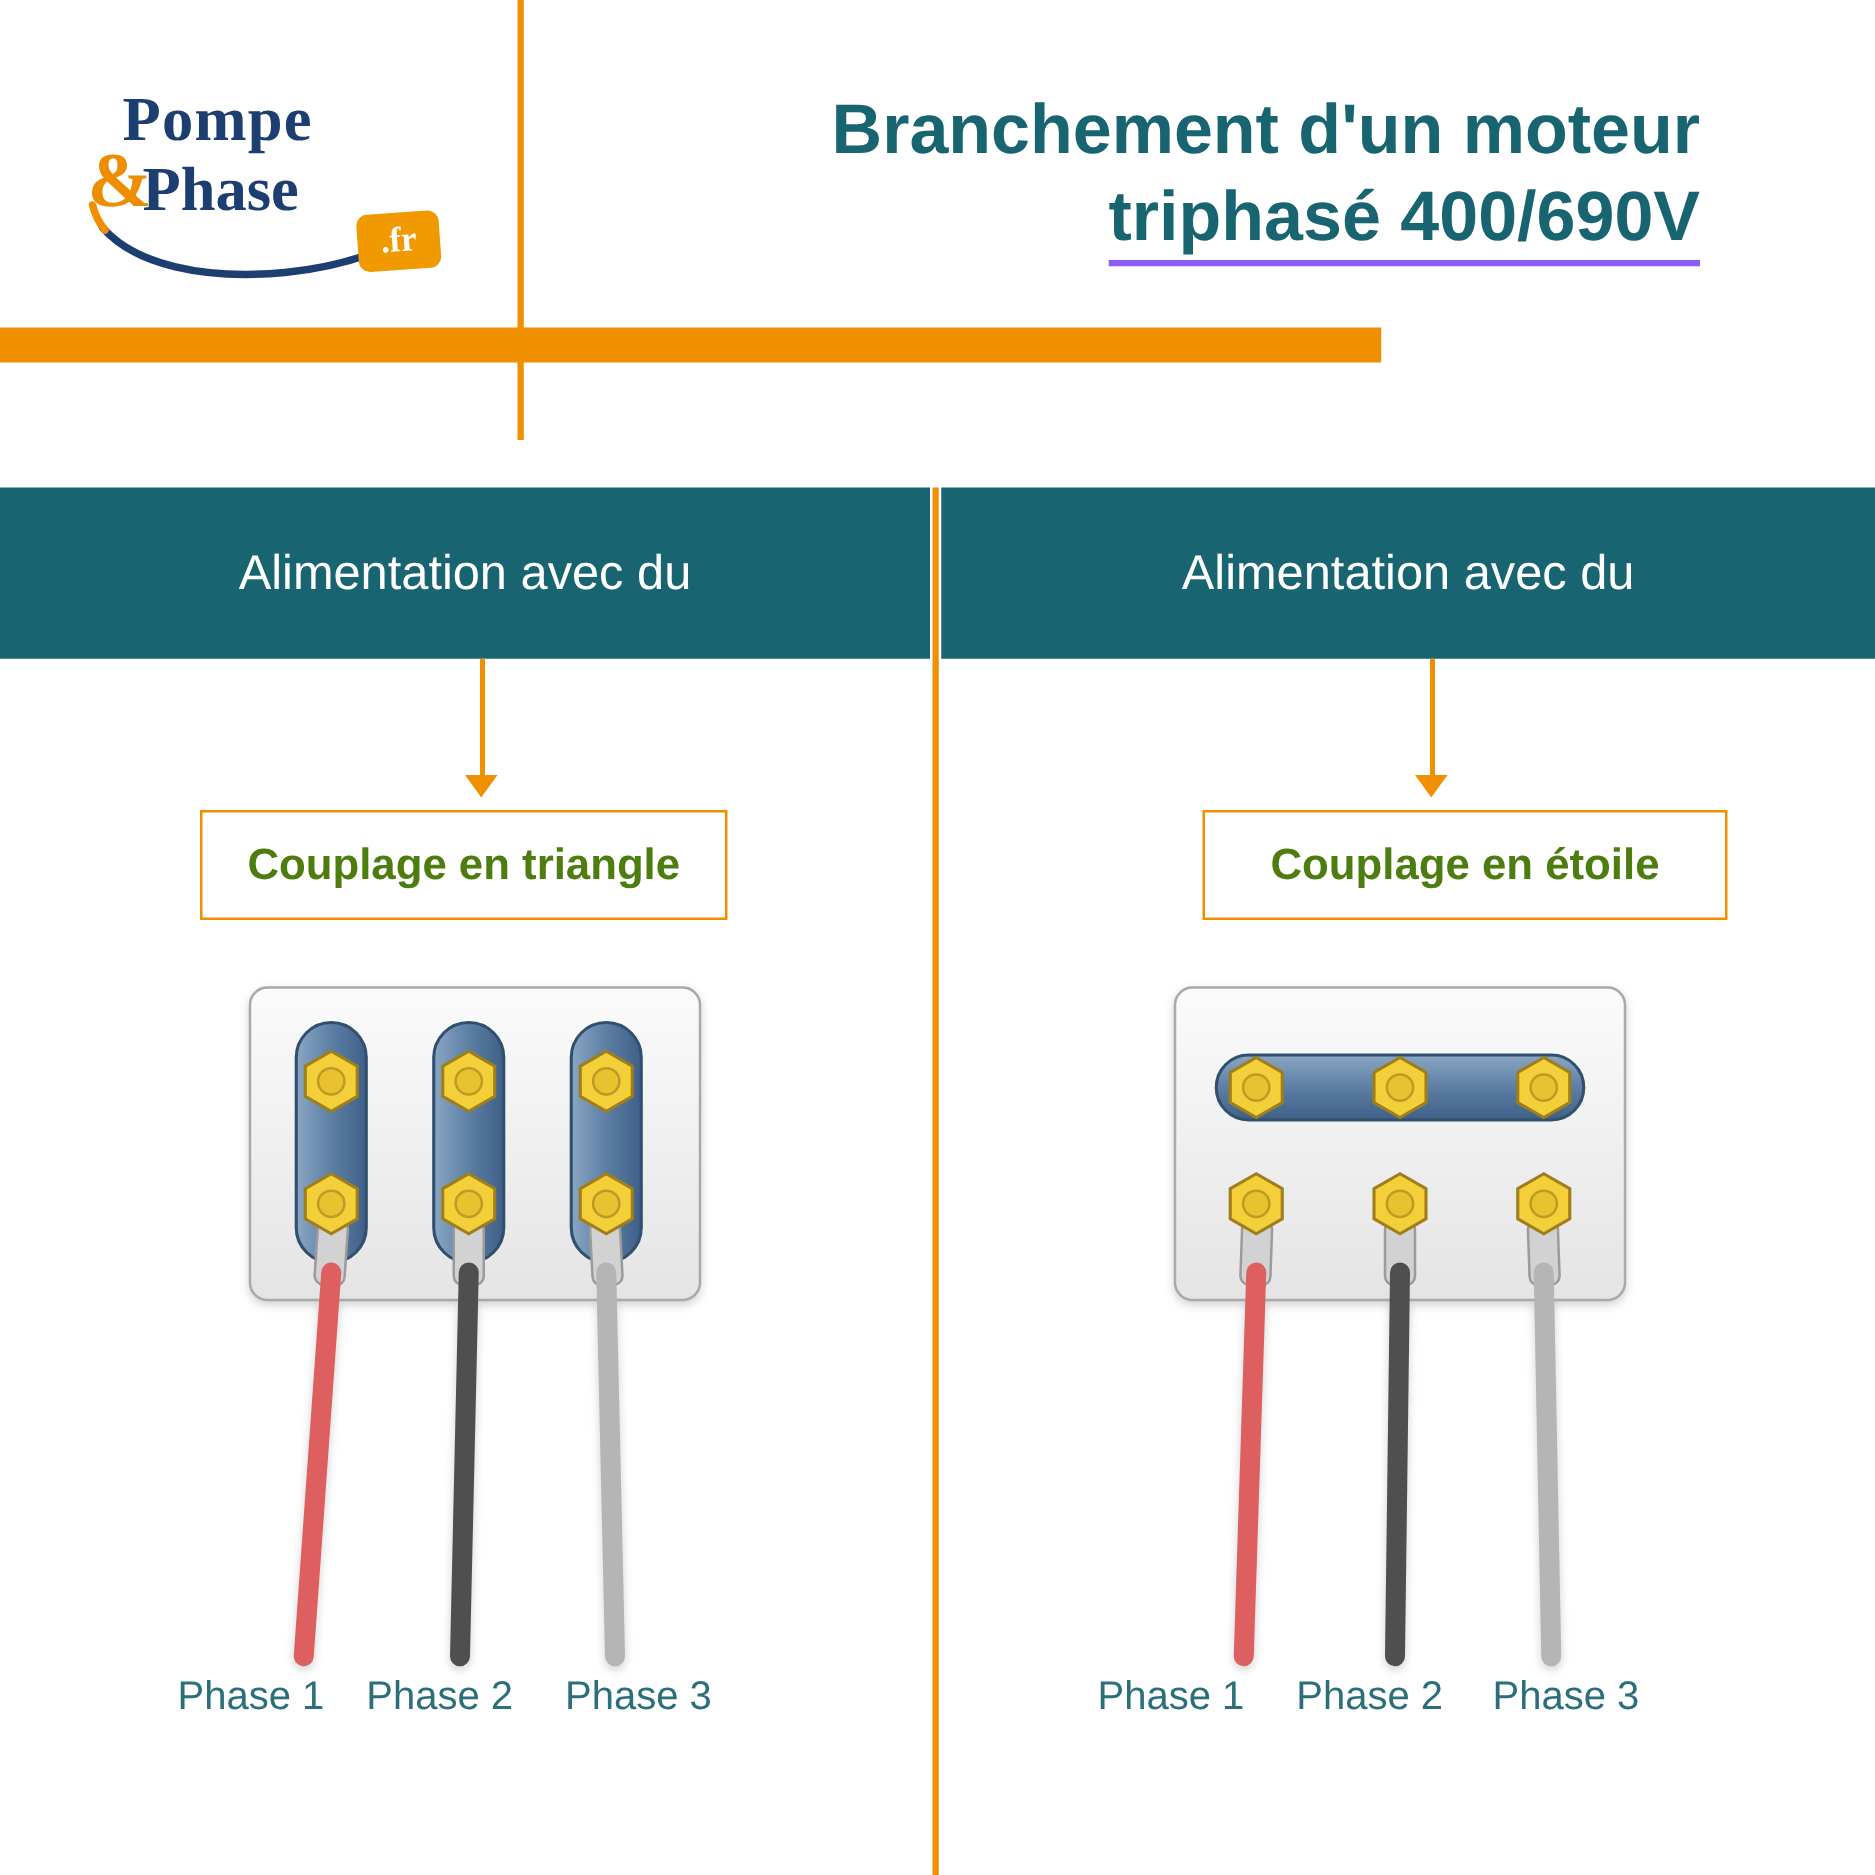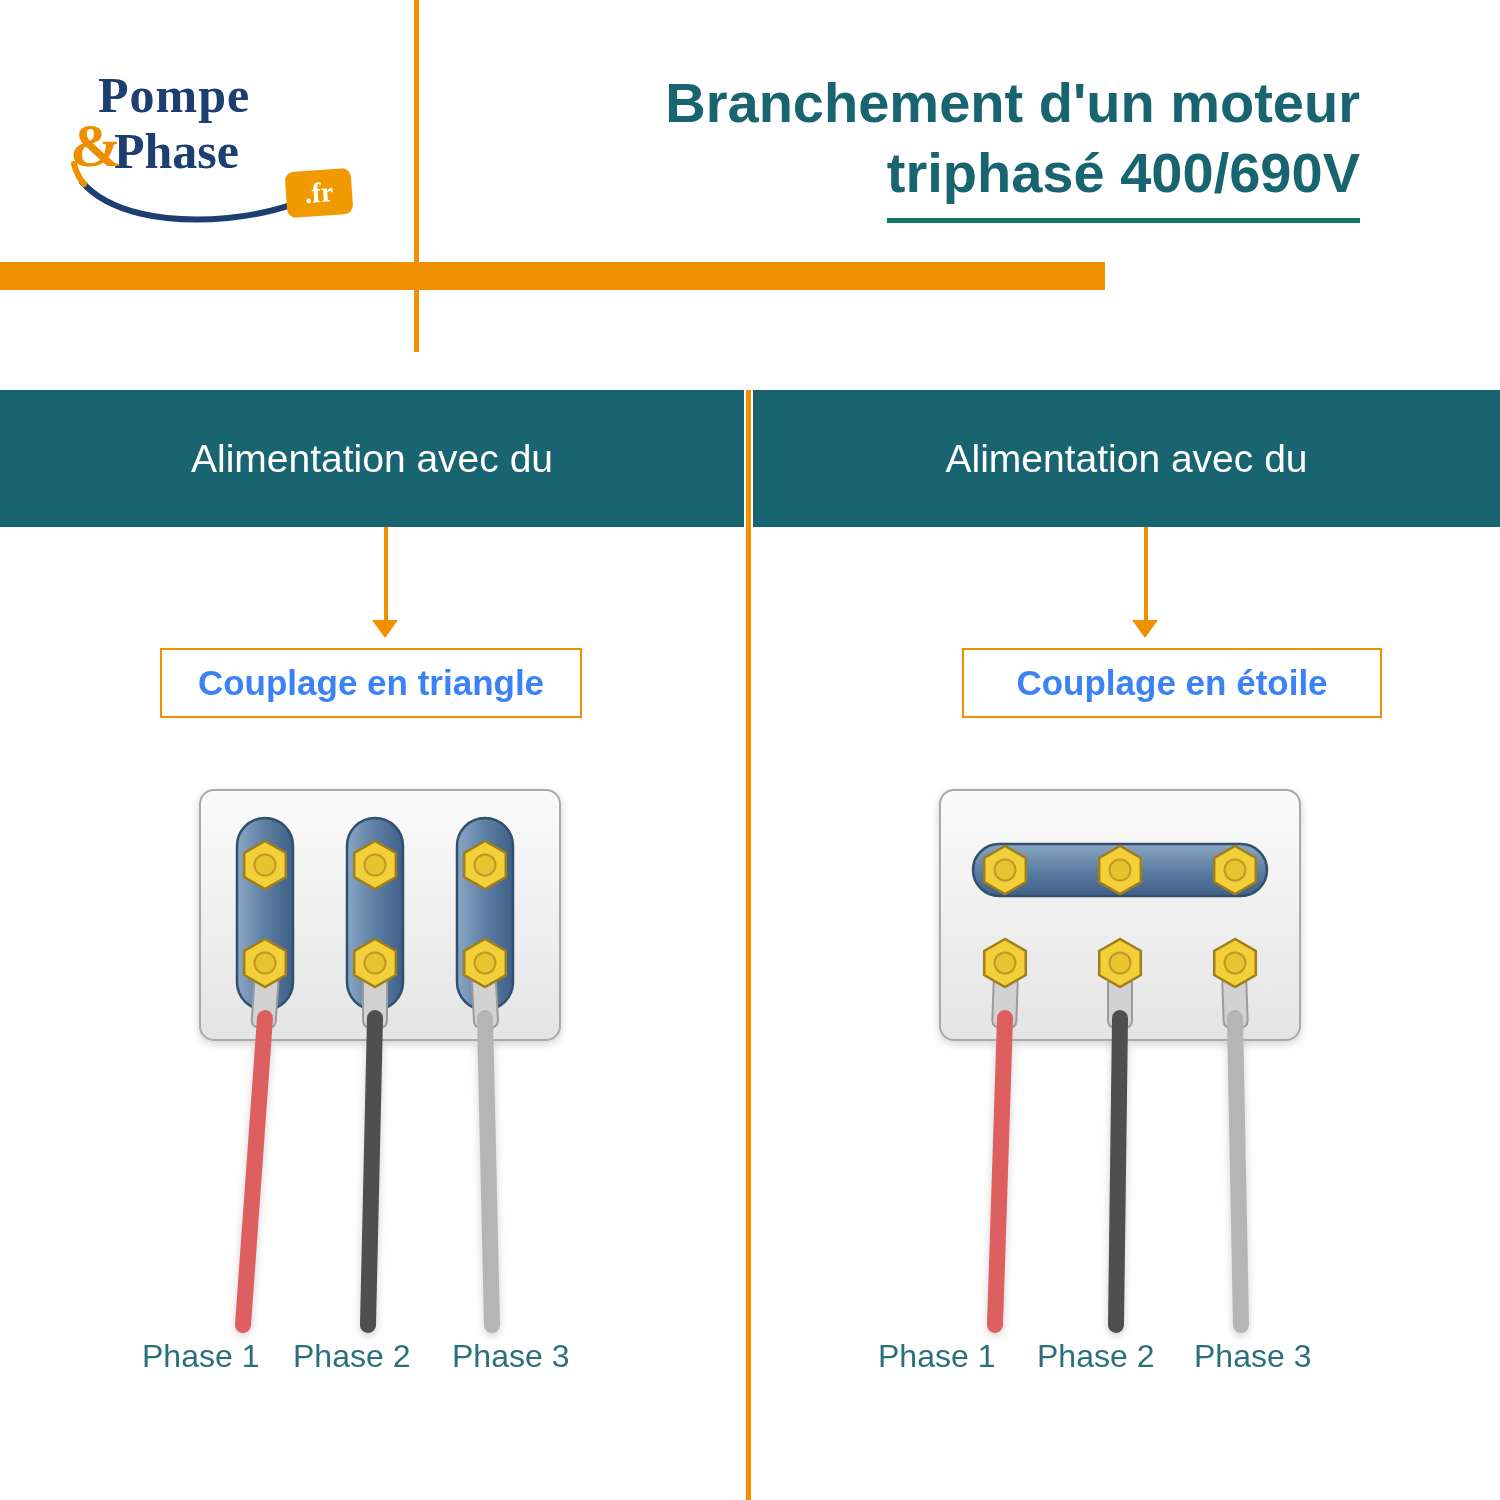--- a/index.html
+++ b/index.html
@@ -12,42 +12,42 @@
   .logo-pompe { position:absolute; left:30px; top:0; font-family:"Liberation Serif", serif; font-weight:700; font-size:50px; color:#1c3e70; letter-spacing:1px; }
   .logo-amp { position:absolute; left:2px; top:44px; font-family:"Liberation Serif", serif; font-weight:700; font-size:62px; color:#ee8d00; }
   .logo-moteur { position:absolute; left:46px; top:56px; font-family:"Liberation Serif", serif; font-weight:700; font-size:50px; color:#1c3e70; }
   .logo-fr-badge { position:absolute; left:218px; top:104px; width:66px; height:46px; background:#f09a00; border-radius:9px; transform:rotate(-4deg);
                    display:flex; align-items:center; justify-content:center; }
   .logo-fr-badge span { font-family:"Liberation Serif", serif; font-weight:700; font-size:28px; color:#ffffff; }
   .logo-swoosh { position:absolute; left:0; top:0; }
 
   
   .title { position:absolute; left:500px; top:68px; width:860px; text-align:right; color:#186571; font-weight:700; font-size:56px; line-height:1.25; }
-  .title .underlined { display:inline-block; padding-bottom:10px; border-bottom:5px solid #0f766e; }
+  .title .underlined { display:inline-block; border-bottom:5px solid #8b5cf6; }
 
   
   .orange-bar { position:absolute; left:0; top:262px; width:1105px; height:28px; background:#f09000; }
   .divider-top { position:absolute; left:414px; top:0; width:5px; height:352px; background:#f09000; }
   .divider-center { position:absolute; left:746px; top:390px; width:5px; height:1110px; background:#f09000; }
 
   
   .band { position:absolute; top:390px; height:137px; background:#186571; color:#ffffff;
           display:flex; flex-direction:row; align-items:center; justify-content:center; gap:9px; }
   .band-left { left:0; width:744px; }
   .band-right { left:753px; width:747px; }
   .band .l1 { font-size:39px; font-weight:400; }
   .band .l2 { font-size:39px; font-weight:700; }
 
   
   .arrow-line { position:absolute; width:4px; height:95px; top:527px; background:#f09000; }
   .arrow-head { position:absolute; top:620px; width:0; height:0; border-left:13px solid transparent; border-right:13px solid transparent; border-top:18px solid #f09000; }
 
   
-  .coupling { position:absolute; top:648px; height:70px; background:#fff; border:2px solid #f09000;
-              display:flex; align-items:center; justify-content:center; color:#3b82f6; font-weight:700; font-size:35px; }
+  .coupling { position:absolute; top:648px; height:88px; background:#fff; border:2px solid #f09000;
+              display:flex; align-items:center; justify-content:center; color:#4d7c0f; font-weight:700; font-size:35px; }
   .coupling-left { left:160px; width:422px; }
   .coupling-right { left:962px; width:420px; }
 
   
   .terminal { position:absolute; top:780px; width:420px; height:570px; }
   .terminal-left { left:170px; }
   .terminal-right { left:910px; }
   .terminal svg { filter:drop-shadow(0 3px 4px rgba(0,0,0,0.18)); }
 
   

